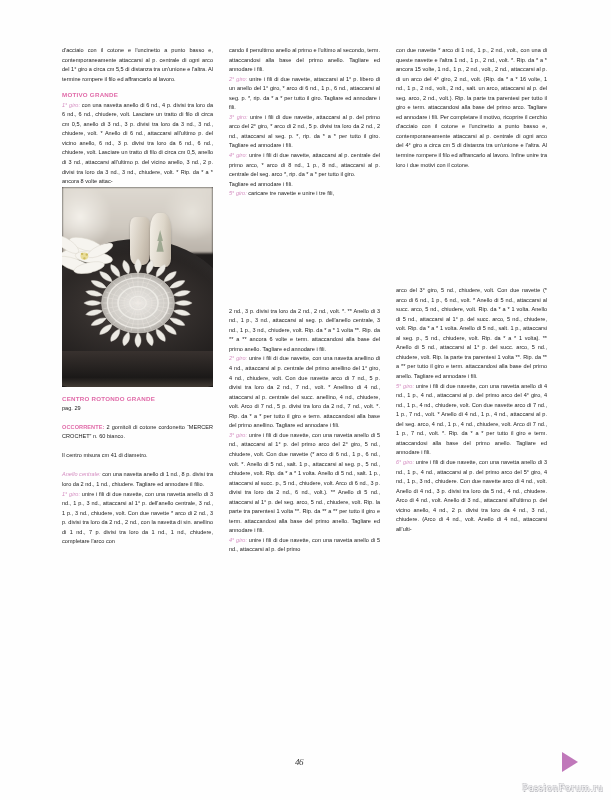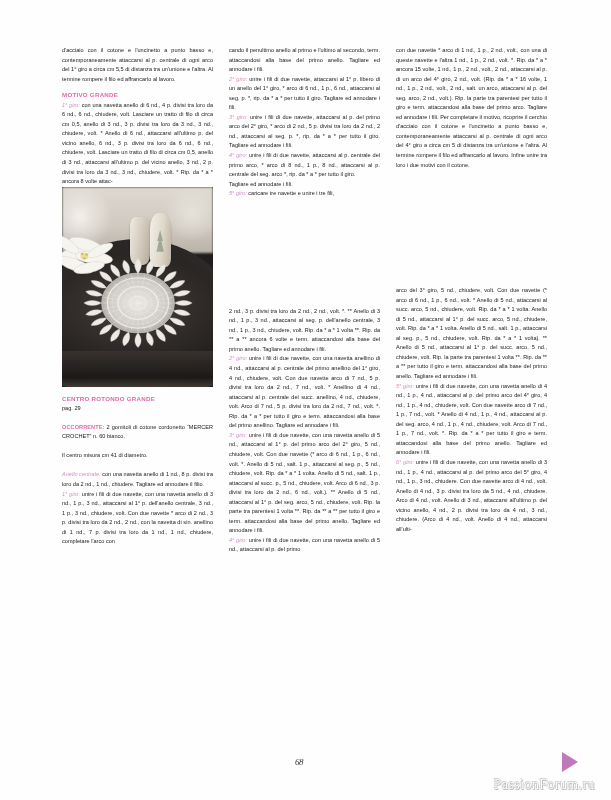--- a/index.html
+++ b/index.html
@@ -147,23 +147,23 @@
     left:295px;top:757px;
     font-family:"Liberation Serif", serif;
     font-style:italic;
     font-size:9px;
     color:#3a3a3a;
     letter-spacing:-0.5px;
   }
   
   .watermark{
     position:absolute;
-    right:16px;bottom:7px;
+    right:8px;bottom:7px;
     font-family:"Liberation Serif", serif;
-    font-size:14px;
+    font-size:11px;
     letter-spacing:0.4px;
     color:#ffffff;
     text-shadow:
       0 0 1px rgba(120,120,130,.95),
       0.6px 0.6px 0 rgba(150,150,158,.7),
       -0.6px -0.6px 0 rgba(175,175,182,.6);
     opacity:.92;
   }
   .wm-arrow{
     position:absolute;
@@ -390,17 +390,17 @@
 
       <p>arco del 3° giro, 5 nd., chiudere, volt. Con due navette (* arco di 6 nd., 1 p., 6 nd., volt. * Anello di 5 nd., attaccarsi al succ. arco, 5 nd., chiudere, volt. Rip. da * a * 1 volta. Anello di 5 nd., attaccarsi al 1° p. del succ. arco, 5 nd., chiudere, volt. Rip. da * a * 1 volta. Anello di 5 nd., salt. 1 p., attaccarsi al seg. p., 5 nd., chiudere, volt. Rip. da * a * 1 volta). ** Anello di 5 nd., attaccarsi al 1° p. del succ. arco, 5 nd., chiudere, volt. Rip. la parte tra parentesi 1 volta **. Rip. da ** a ** per tutto il giro e term. attaccandosi alla base del primo anello. Tagliare ed annodare i fili.</p>
 
       <p><span class="giro">5° giro:</span><span> unire i fili di due navette, con una navetta anello di 4 nd., 1 p., 4 nd., attaccarsi al p. del primo arco del 4° giro, 4 nd., 1 p., 4 nd., chiudere, volt. Con due navette arco di 7 nd., 1 p., 7 nd., volt. * Anello di 4 nd., 1 p., 4 nd., attaccarsi al p. del seg. arco, 4 nd., 1 p., 4 nd., chiudere, volt. Arco di 7 nd., 1 p., 7 nd., volt. *. Rip. da * a * per tutto il giro e term. attaccandosi alla base del primo anello. Tagliare ed annodare i fili.</span></p>
 
       <p><span class="giro">6° giro:</span><span> unire i fili di due navette, con una navetta anello di 3 nd., 1 p., 4 nd., attaccarsi al p. del primo arco del 5° giro, 4 nd., 1 p., 3 nd., chiudere. Con due navette arco di 4 nd., volt. Anello di 4 nd., 3 p. divisi tra loro da 5 nd., 4 nd., chiudere. Arco di 4 nd., volt. Anello di 3 nd., attaccarsi all'ultimo p. del vicino anello, 4 nd., 2 p. divisi tra loro da 4 nd., 3 nd., chiudere. (Arco di 4 nd., volt. Anello di 4 nd., attaccarsi all'ulti-</span></p>
     </div>
 
   </div>
 
-  <div class="folio">68</div>
+  <div class="folio">46</div>
   <div class="wm-arrow"></div>
   <div class="watermark">PassionForum.ru</div>
 
 </div>
 
 </body></html>

